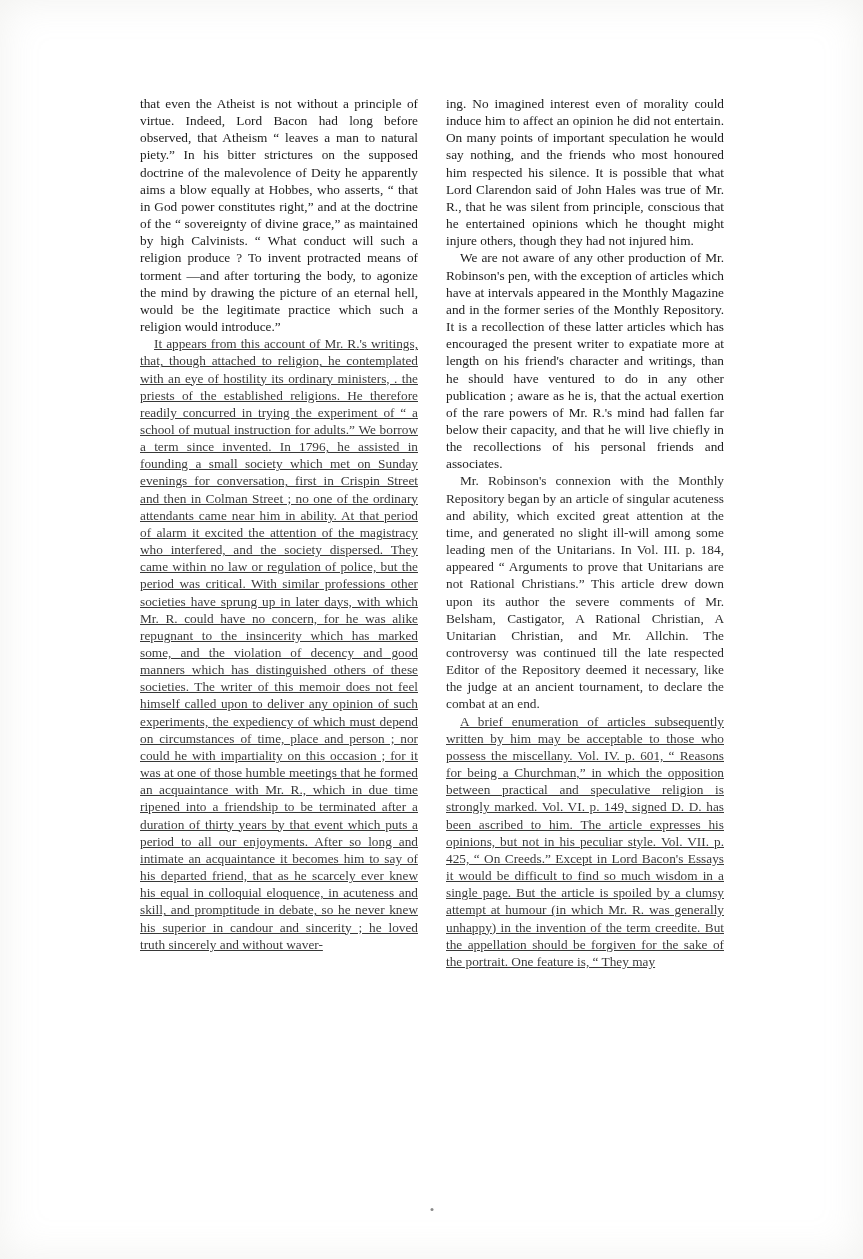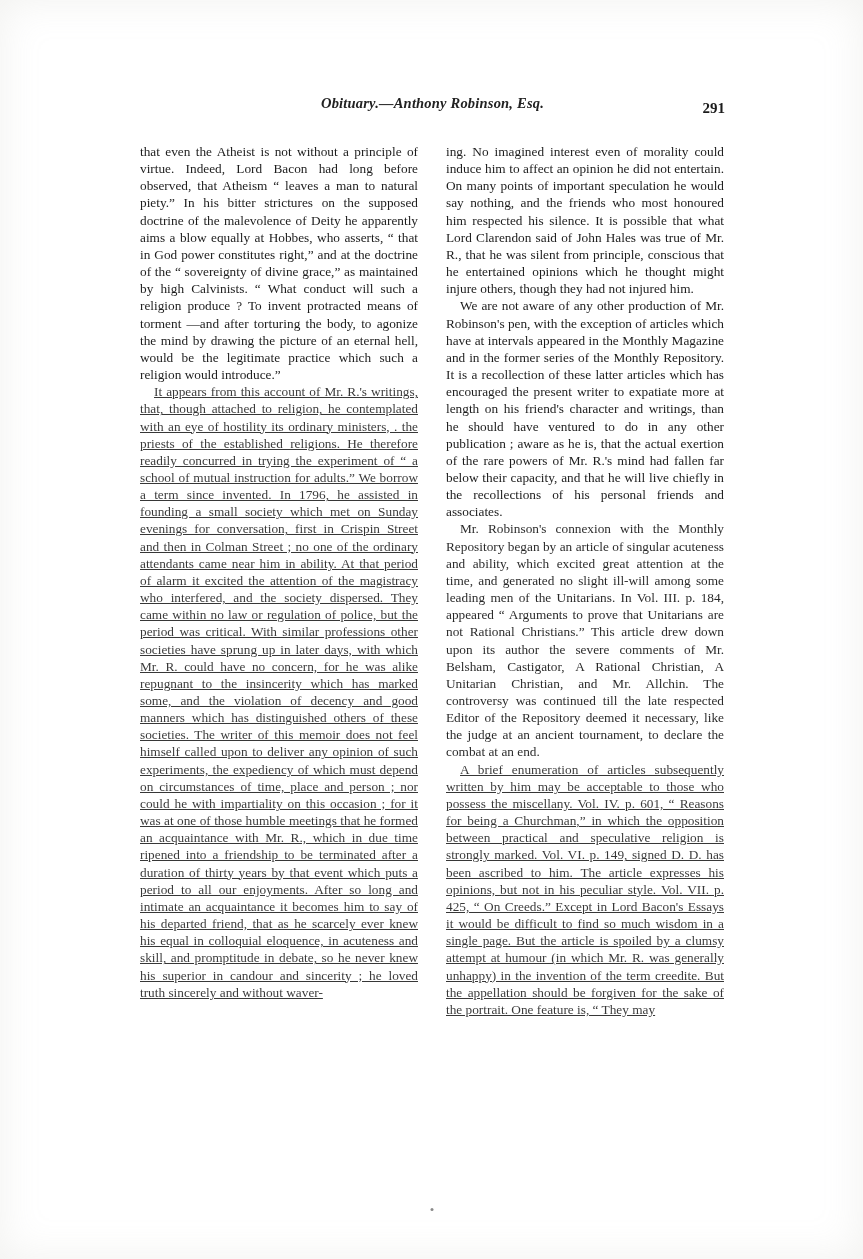--- a/index.html
+++ b/index.html
@@ -85,24 +85,20 @@
   }
 </style>
 </head>
 <body>
 
 <div class="page">
   <div class="paper-edge"></div>
 
   <div class="page-inner">
 
-    <div class="running-head">
-      <span class="title">Obituary.—Anthony Robinson, Esq.</span>
-      <span class="folio">291</span>
-    </div>
 
     <div class="columns">
 
       <div class="col">
         <p class="para">that even the Atheist is not without a principle of virtue. Indeed, Lord Bacon had long before observed, that Atheism “ leaves a man to natural piety.” In his bitter strictures on the supposed doctrine of the malevolence of Deity he apparently aims a blow equally at Hobbes, who asserts, “ that in God power constitutes right,” and at the doctrine of the “ sovereignty of divine grace,” as maintained by high Calvinists. “ What conduct will such a religion produce ? To invent protracted means of torment —and after torturing the body, to agonize the mind by drawing the picture of an eternal hell, would be the legitimate practice which such a religion would introduce.”</p>
         <p class="para indent fade2">It appears from this account of Mr. R.'s writings, that, though attached to religion, he contemplated with an eye of hostility its ordinary ministers, . the priests of the established religions. He therefore readily concurred in trying the experiment of “ a school of mutual instruction for adults.” We borrow a term since invented. In 1796, he assisted in founding a small society which met on Sunday evenings for conversation, first in Crispin Street and then in Colman Street ; no one of the ordinary attendants came near him in ability. At that period of alarm it excited the attention of the magistracy who interfered, and the society dispersed. They came within no law or regulation of police, but the period was critical. With similar professions other societies have sprung up in later days, with which Mr. R. could have no concern, for he was alike repugnant to the insincerity which has marked some, and the violation of decency and good manners which has distinguished others of these societies. The writer of this memoir does not feel himself called upon to deliver any opinion of such experiments, the expediency of which must depend on circumstances of time, place and person ; nor could he with impartiality on this occasion ; for it was at one of those humble meetings that he formed an acquaintance with Mr. R., which in due time ripened into a friendship to be terminated after a duration of thirty years by that event which puts a period to all our enjoyments. After so long and intimate an acquaintance it becomes him to say of his departed friend, that as he scarcely ever knew his equal in colloquial eloquence, in acuteness and skill, and promptitude in debate, so he never knew his superior in candour and sincerity ; he loved truth sincerely and without waver-</p>
       </div>
 
       <div class="col">
         <p class="para">ing. No imagined interest even of morality could induce him to affect an opinion he did not entertain. On many points of important speculation he would say nothing, and the friends who most honoured him respected his silence. It is possible that what Lord Clarendon said of John Hales was true of Mr. R., that he was silent from principle, conscious that he entertained opinions which he thought might injure others, though they had not injured him.</p>

